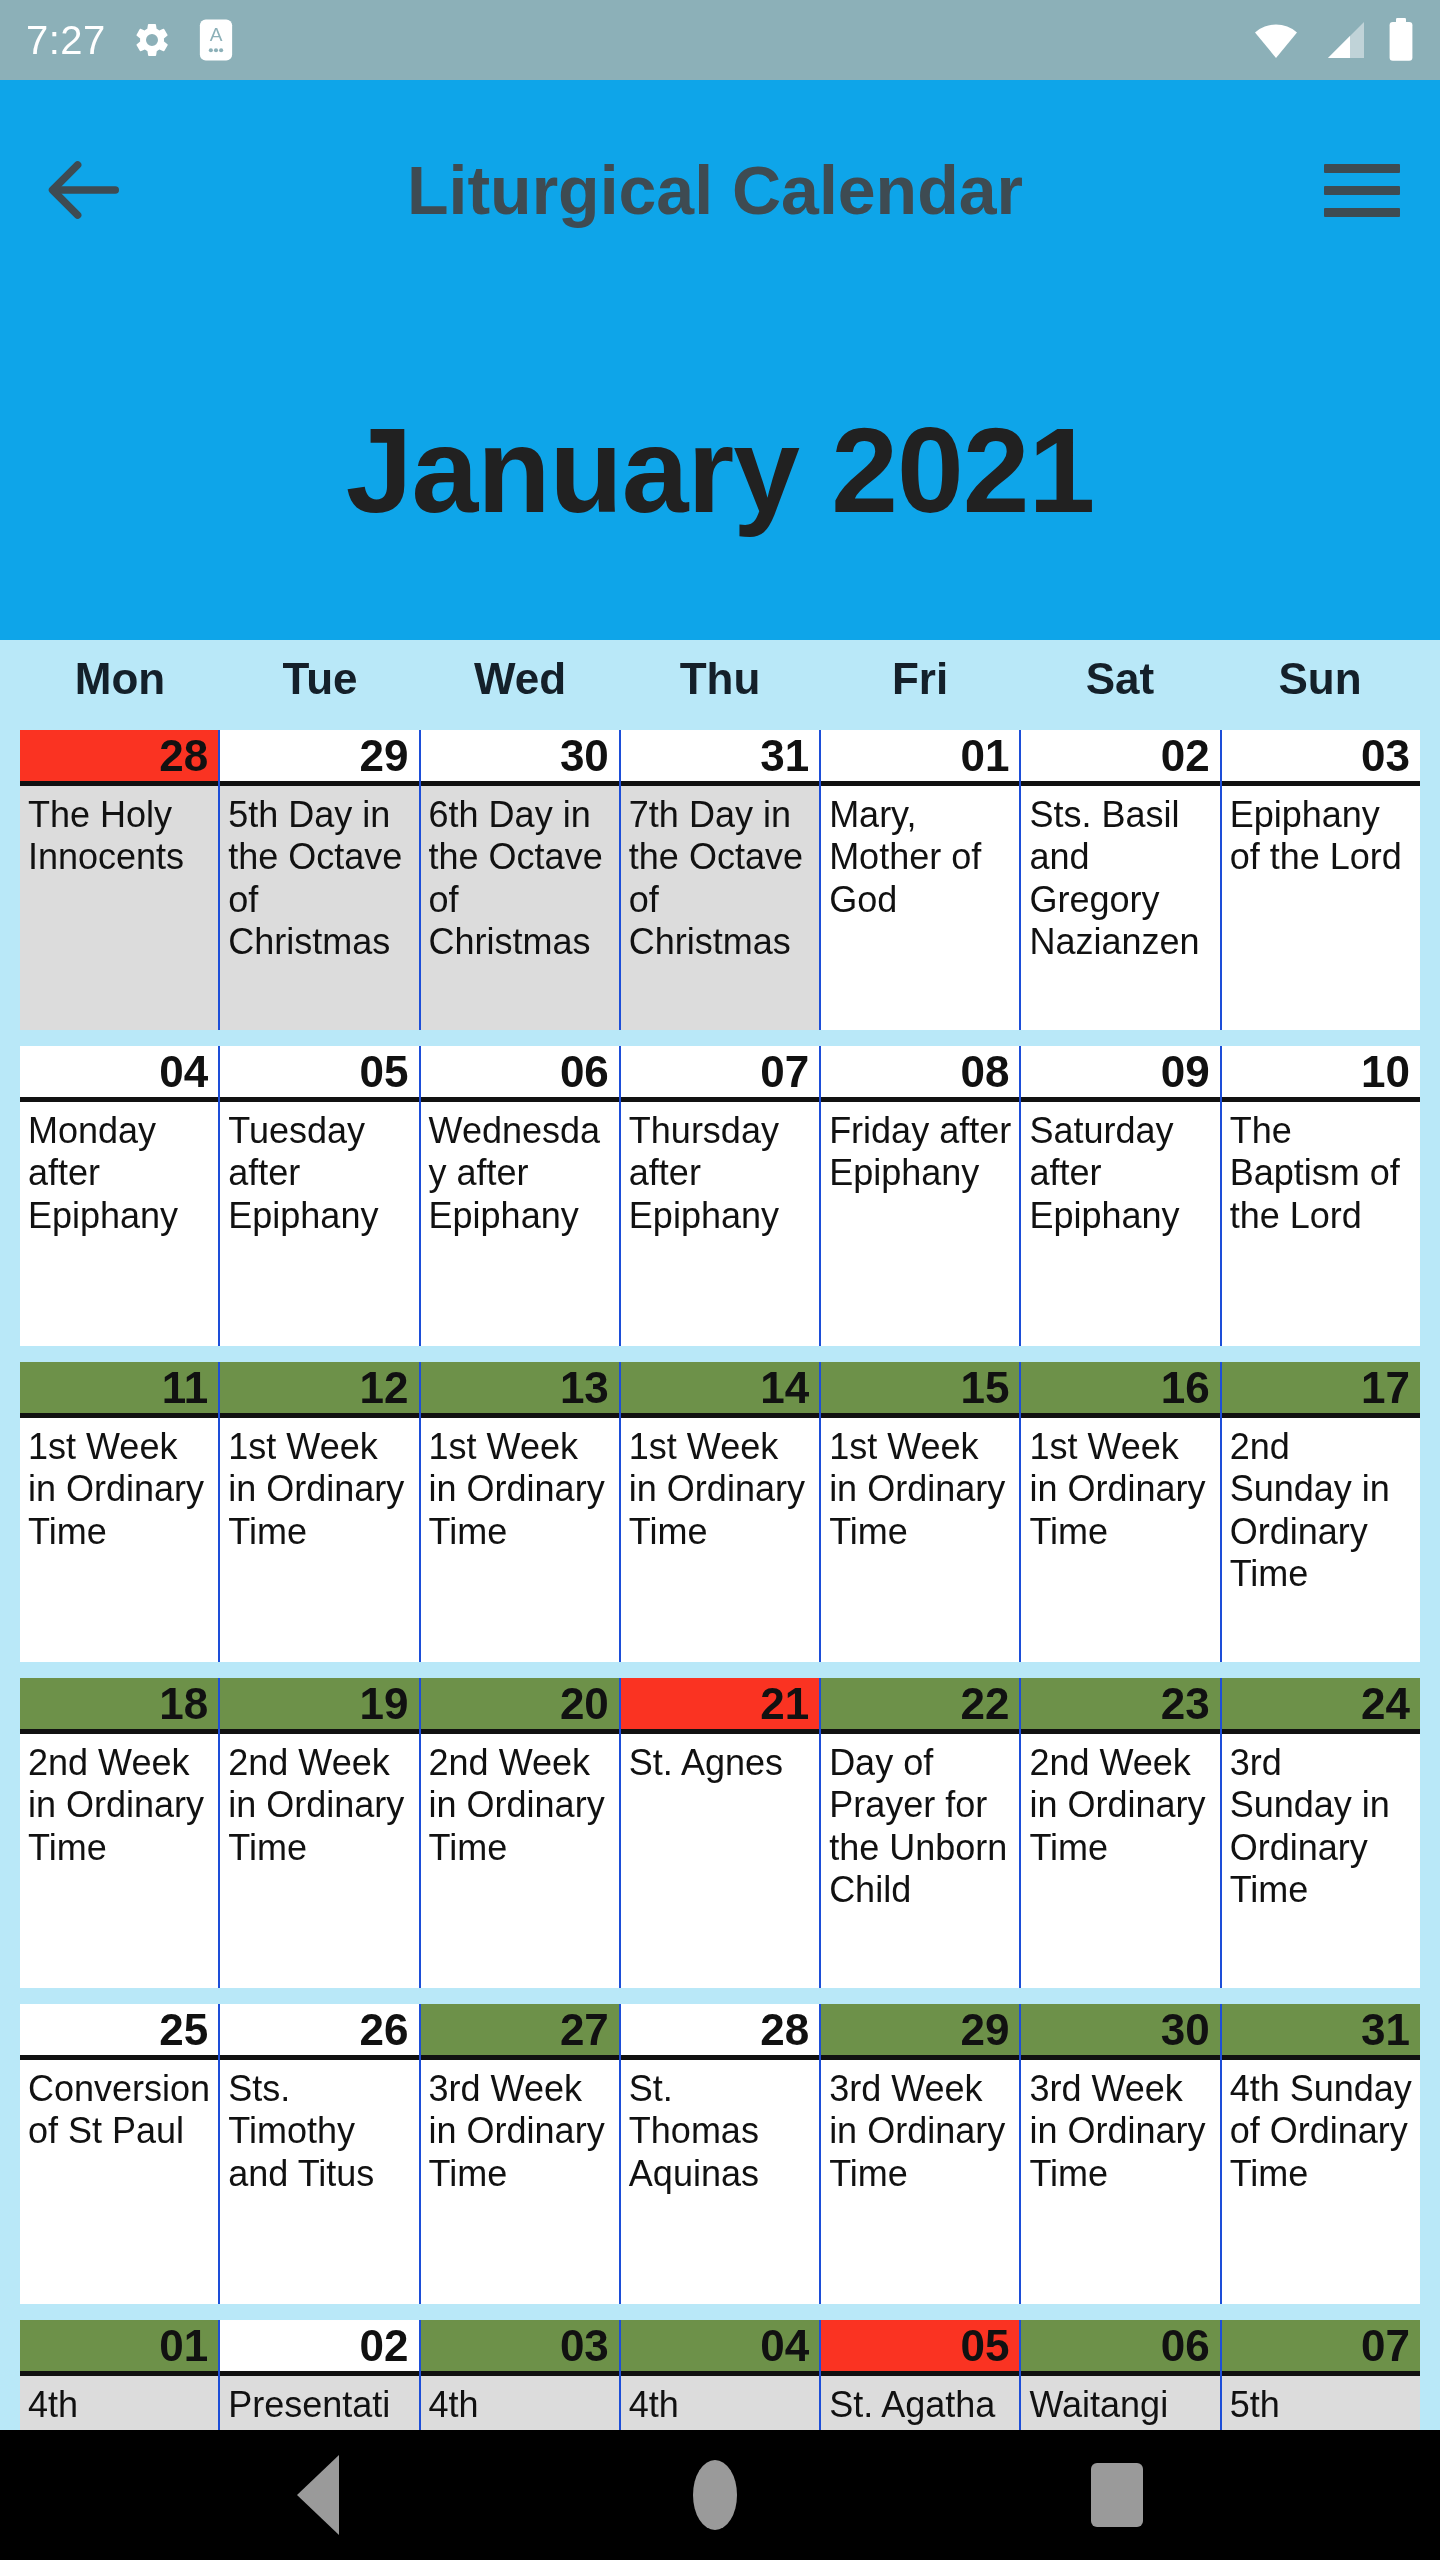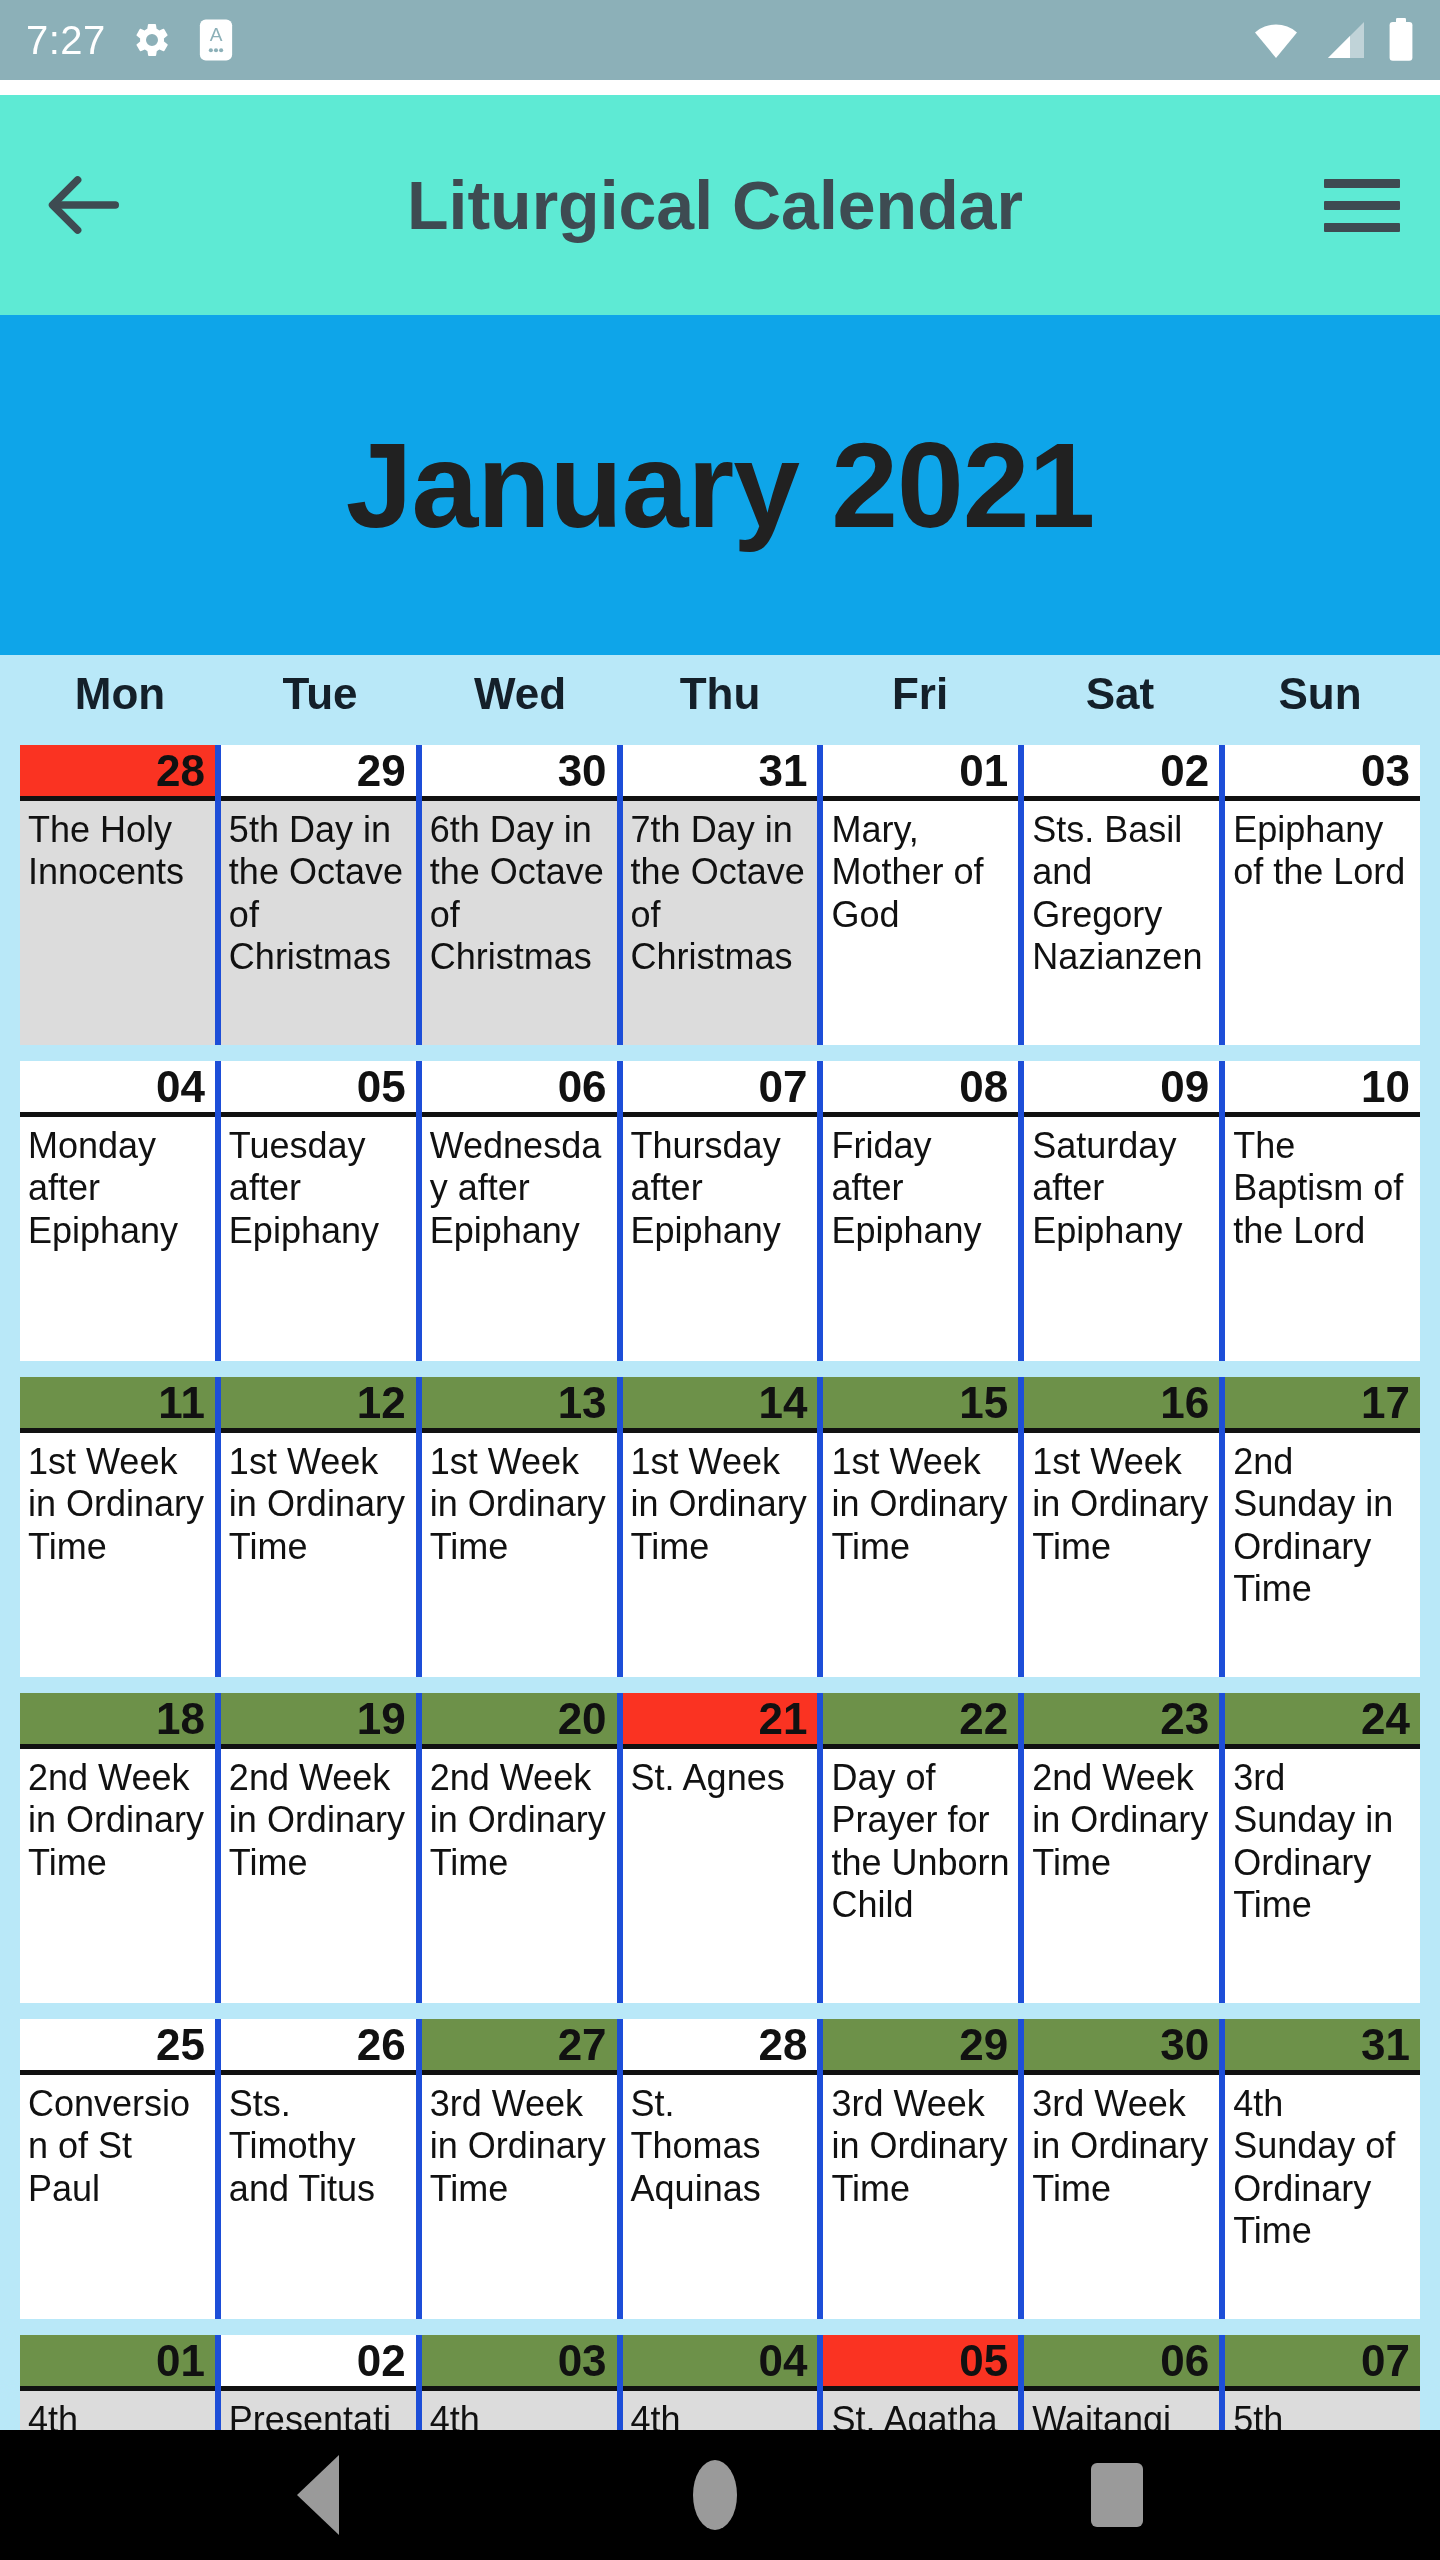--- a/index.html
+++ b/index.html
@@ -17,24 +17,23 @@
     display: flex; align-items: center; padding: 0 26px;
     color: #ffffff;
   }
   .sb-left { display: flex; align-items: center; gap: 26px; text-align: center; }
   .sb-clock { font-size: 40px; font-weight: 400; letter-spacing: 0.5px; line-height: 1; }
   .sb-right { margin-left: auto; display: flex; align-items: center; gap: 22px; }
   .icon-svg { display: block; }
 
   
   .appbar {
-    flex: 0 0 220px; height: 220px; background: #5eead4;
+    flex: 0 0 220px; height: 220px; background: #0ea5e9;
     display: flex; align-items: center; padding: 8px 40px;
     position: relative;
-    margin-top: 15px;
   }
   .back-arrow { width: 86px; height: 86px; flex: 0 0 86px; display: flex; align-items: center; justify-content: center; }
   .appbar-title {
     flex: 1 1 auto; text-align: center;
     font-size: 68px; font-weight: bold; color: #3e4b52;
     letter-spacing: 0px; white-space: nowrap;
     margin-left: -20px;
   }
   .hamburger { width: 76px; height: 76px; flex: 0 0 76px; display: flex; flex-direction: column; justify-content: center; gap: 13px; }
   .hamburger span { display: block; height: 9px; background: #3e4b52; border-radius: 1px; width: 100%; }
@@ -66,21 +65,21 @@
   .week-row.w1 { height: 300px; }
   .week-row.w2 { height: 300px; }
   .week-row.w3 { height: 300px; }
   .week-row.w4 { height: 310px; }
   .week-row.w5 { height: 300px; }
   .week-row.w6 { height: 300px; }
 
   .day-cell {
     flex: 1 1 0; min-width: 0;
     display: flex; flex-direction: column;
-    border-right: 6px solid #1d4ed8;
+    border-right: 2px solid #1d4ed8;
   }
   .day-cell:last-child { border-right: none; }
 
   .day-num {
     flex: 0 0 56px; height: 56px;
     display: flex; align-items: center; justify-content: flex-end;
     padding-right: 10px;
     font-size: 44px; font-weight: bold; color: #111111;
     border-bottom: 5px solid #111111;
   }

